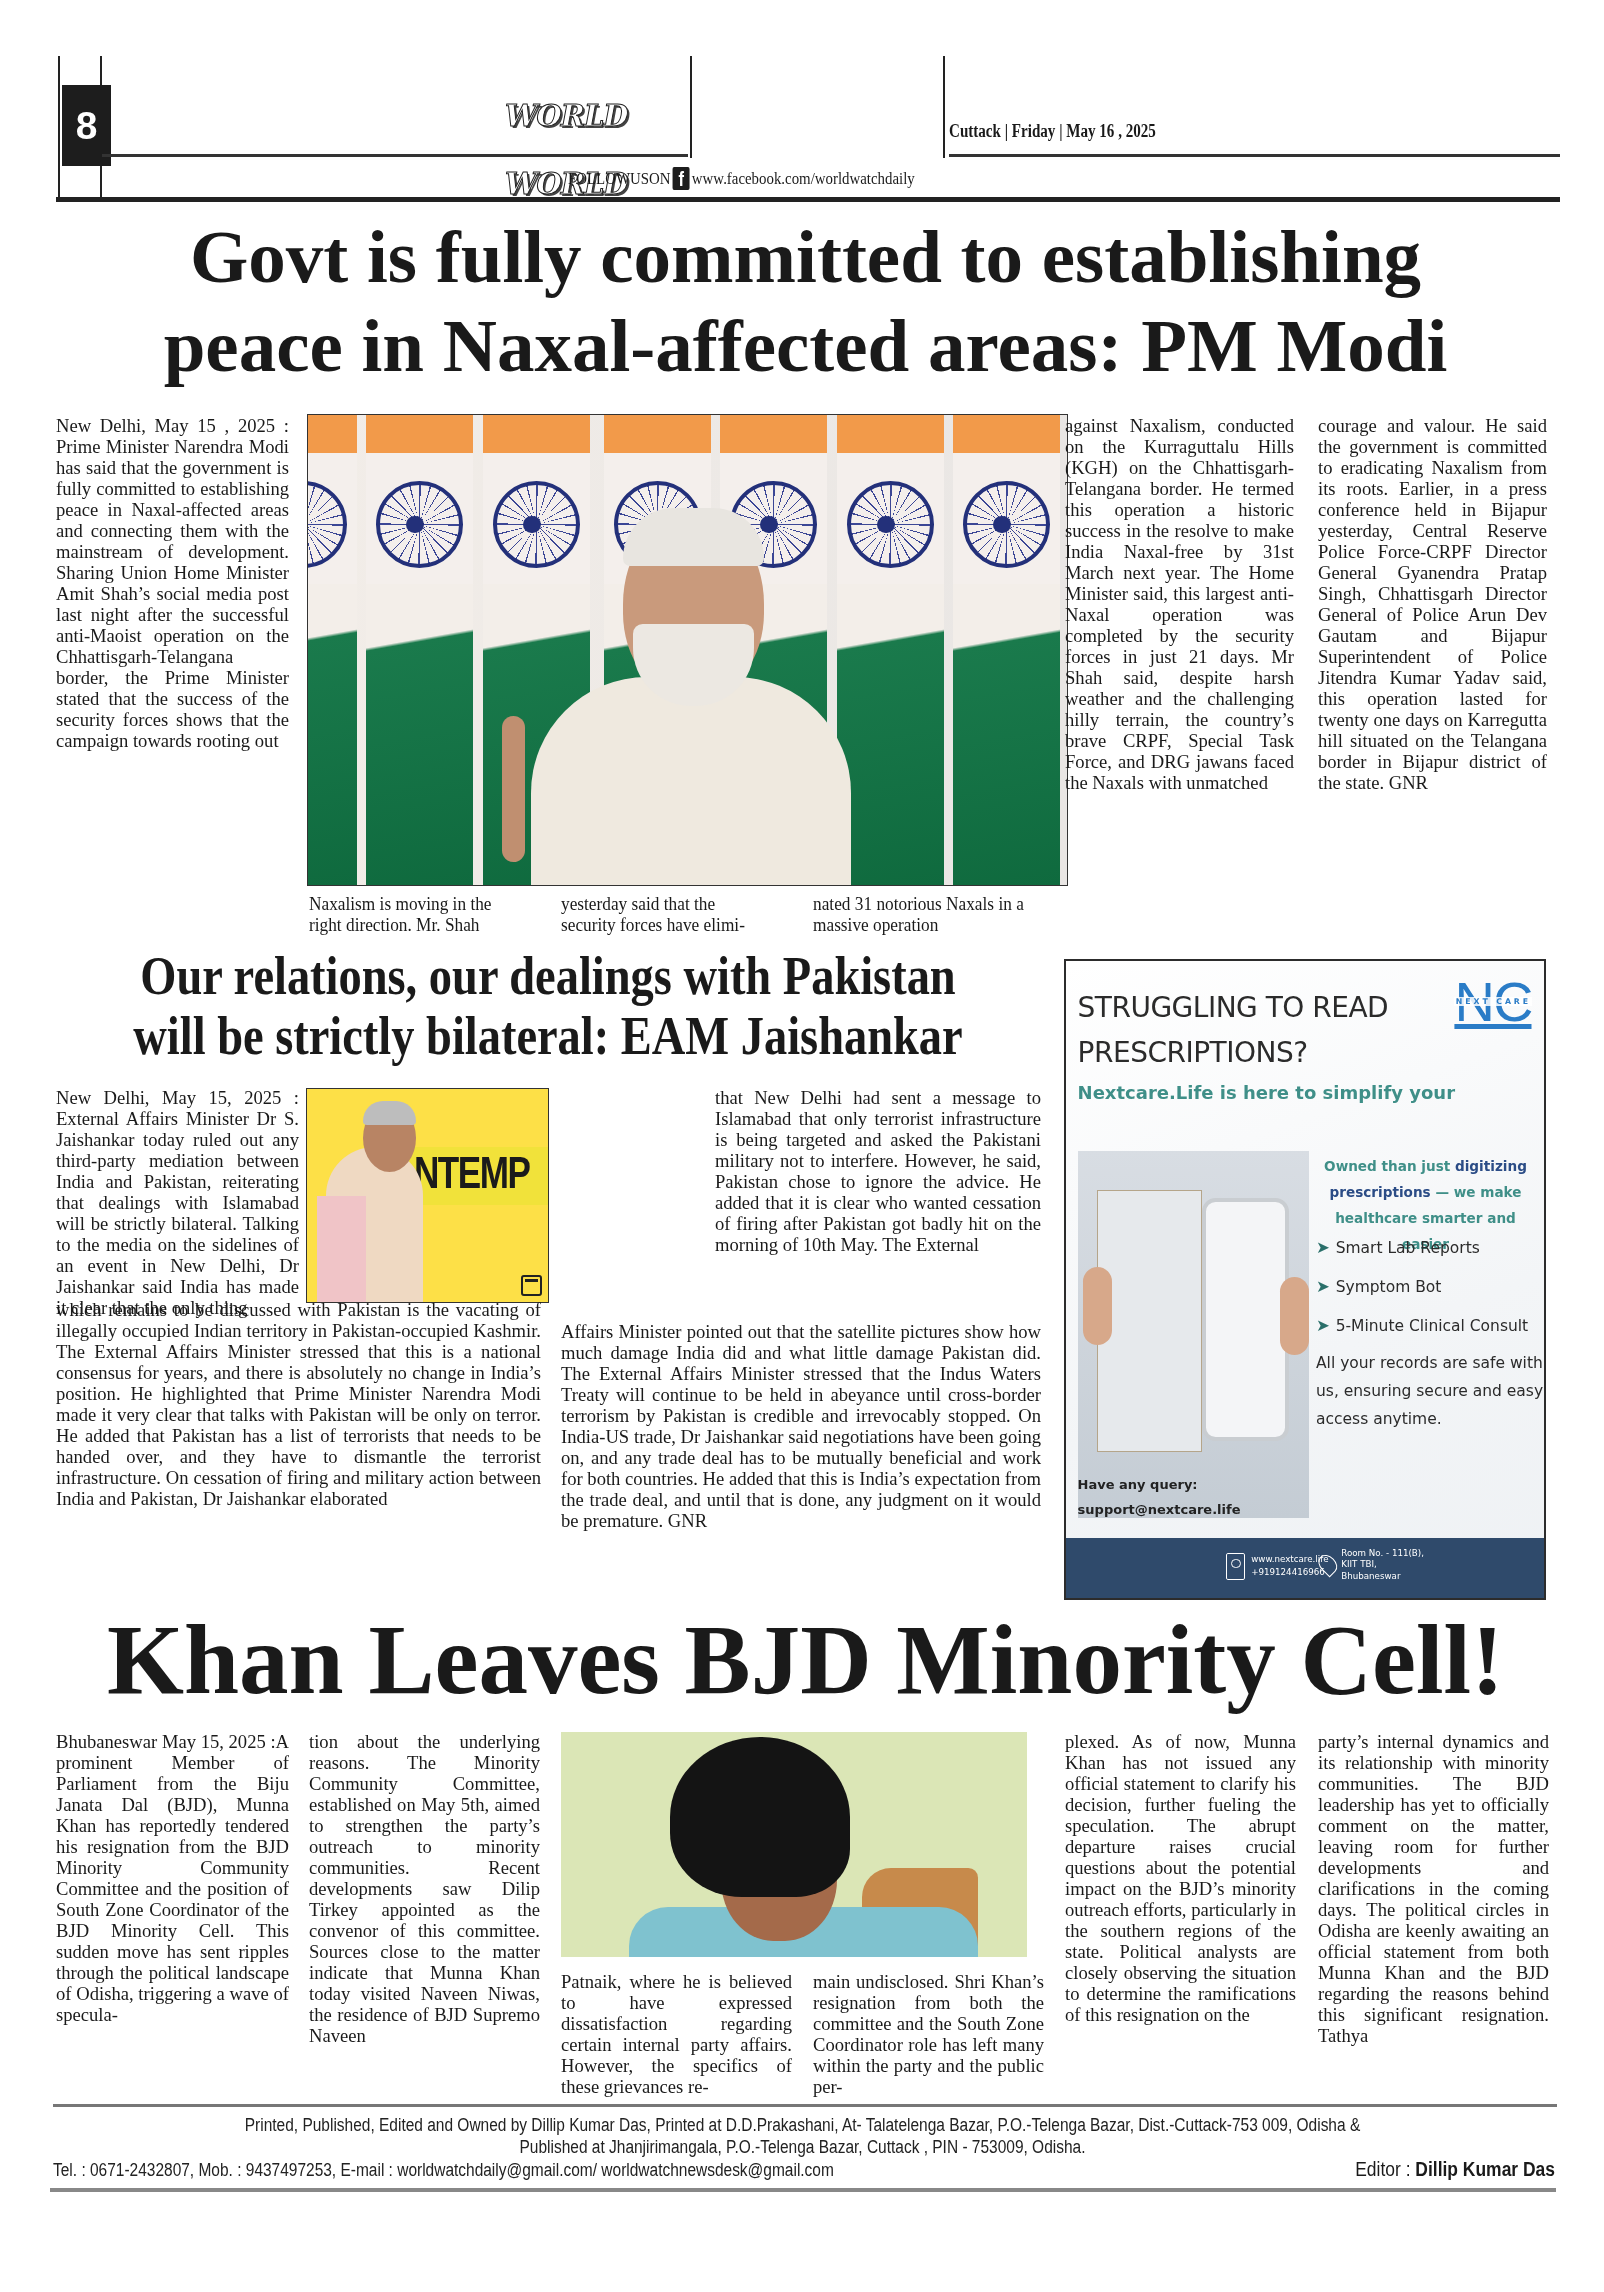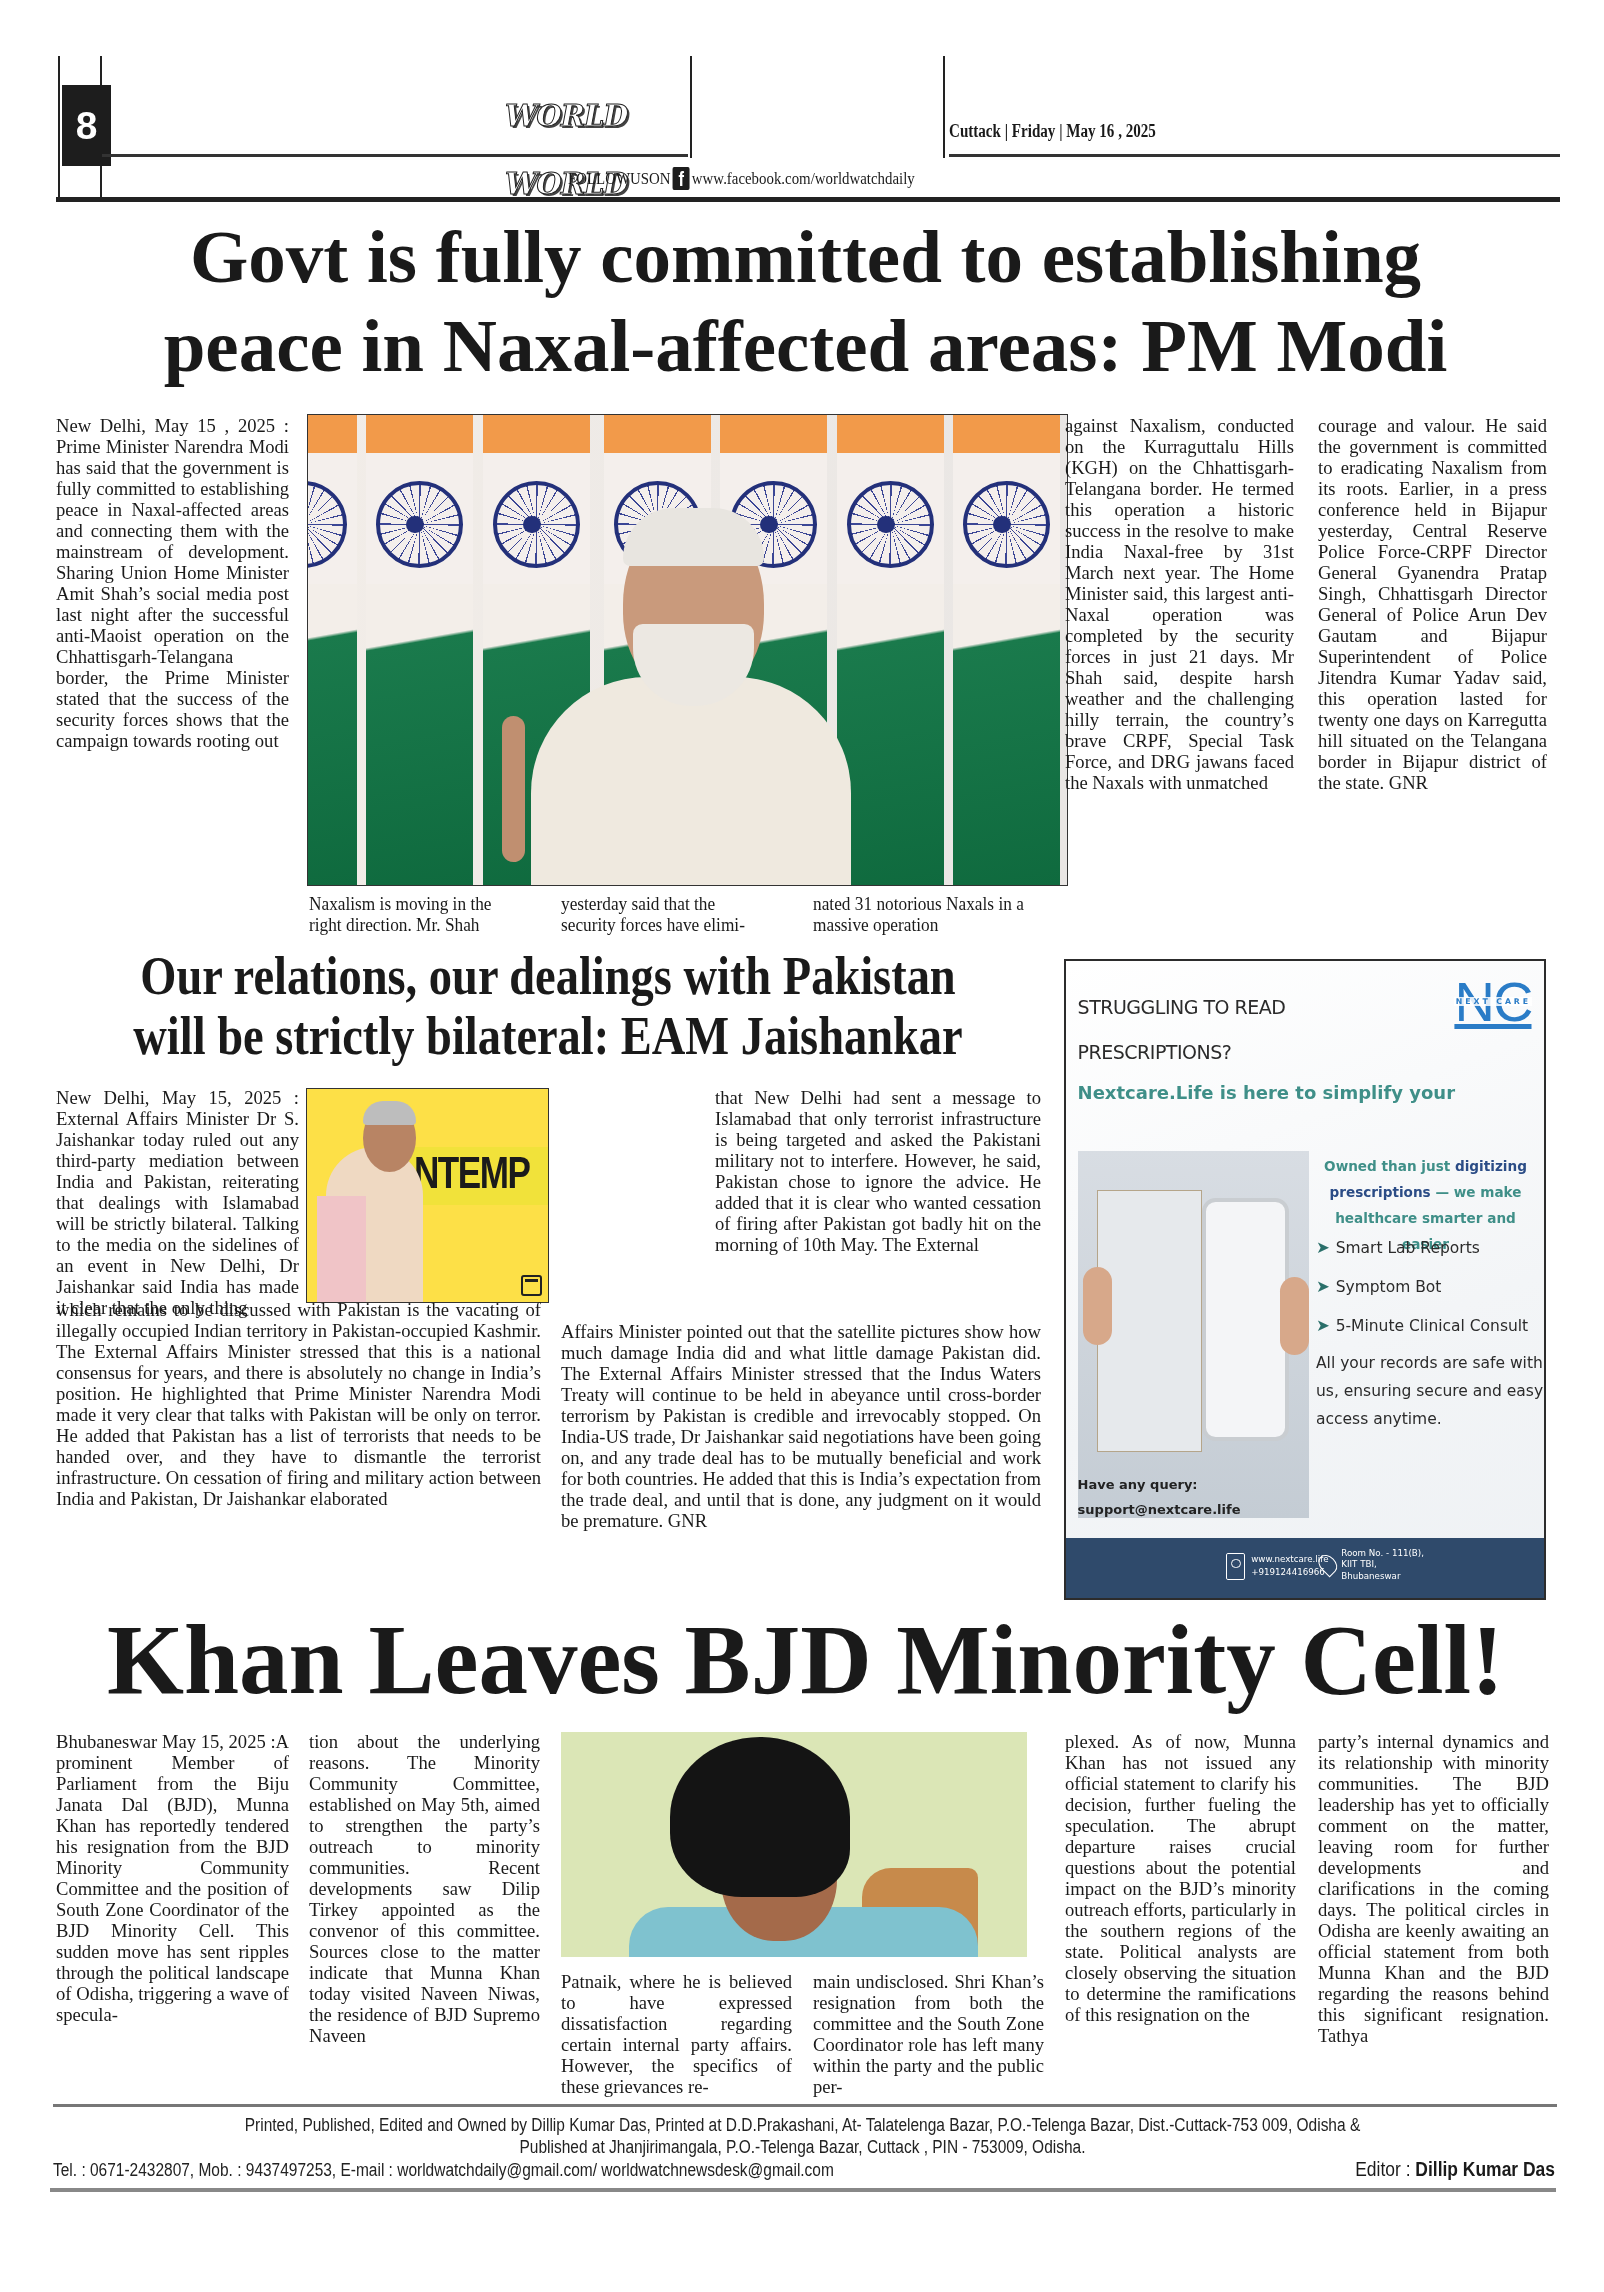--- a/index.html
+++ b/index.html
@@ -60,21 +60,21 @@
 
   .khan-photo { left: 561px; top: 1732px; width: 466px; height: 225px; border: none; background: #dbe6b6; }
   .khan-hair { position: absolute; left: 109px; top: 4.9px; width: 180px; height: 160px; background: #141414; border-radius: 50% 50% 30% 40%; }
   .khan-face { position: absolute; left: 160px; top: 73px; width: 116px; height: 136px; background: #a46a4a; border-radius: 30% 30% 45% 45%; }
   .khan-shirt { position: absolute; left: 68px; top: 175px; width: 349px; height: 58px; background: #7fc2cf; border-radius: 39px 39px 0 0; }
   .khan-chair { position: absolute; left: 301px; top: 136px; width: 116px; height: 78px; background: #c78a4b; border-radius: 29px 9.7px 0 0; }
 
   
   .ad { position: absolute; left: 1064px; top: 959px; width: 482px; height: 641px; border: 2.9px solid #2c2c2c; background: linear-gradient(160deg,#ffffff 0%,#f3f5f7 60%,#eef1f4 100%);
     font-family: "DejaVu Sans", "Liberation Sans", sans-serif; overflow: hidden; }
-  .ad-title { position: absolute; left: 11.6px; top: 24px; font-size: 19px; color: #2b2b2b; line-height: 45px; letter-spacing: -0.5px; }
+  .ad-title { position: absolute; left: 11.6px; top: 24px; font-size: 28px; color: #2b2b2b; line-height: 45px; letter-spacing: -0.5px; }
   .ad-logo { position: absolute; right: 11.6px; top: 11.6px; width: 78px; height: 58px; }
   .ad-logo .nc { font-family: "Liberation Sans", sans-serif; font-size: 56px; color: #2a7cc7; letter-spacing: -1.9px; line-height: 58px; text-decoration: underline; }
   .ad-logo .nxt { position: absolute; left: 0; top: 24px; width: 78px; font-size: 7.8px; color: #2a7cc7; letter-spacing: 2.9px; font-weight: bold; background: rgba(255,255,255,0.85); text-align: center; }
   .ad-sub { position: absolute; left: 11.6px; top: 115px; font-size: 18px; font-weight: bold; color: #3f8f88; line-height: 33px; width: 466px; }
   .ad-image { position: absolute; left: 11.6px; top: 190px; width: 231px; height: 367px; background: linear-gradient(180deg,#d8dde3 0%,#c4ccd4 100%); overflow: hidden; }
   .ad-paper { position: absolute; left: 19.4px; top: 39px; width: 105px; height: 262px; background: #e6e9ec; border: 1.9px solid #b5a58a; }
   .ad-phone { position: absolute; left: 124px; top: 47px; width: 87px; height: 243px; background: #f4f5f7; border: 4.9px solid #c9cdd1; border-radius: 13.6px; }
   .ad-hand { position: absolute; width: 29px; height: 78px; background: #d7a88a; border-radius: 14.6px; }
   .ad-tag { position: absolute; left: 247px; top: 192px; width: 225px; text-align: center; font-size: 13.6px; font-weight: bold; color: #3f8f88; line-height: 26px; }
   .ad-tag .dk { color: #2b4c86; }

